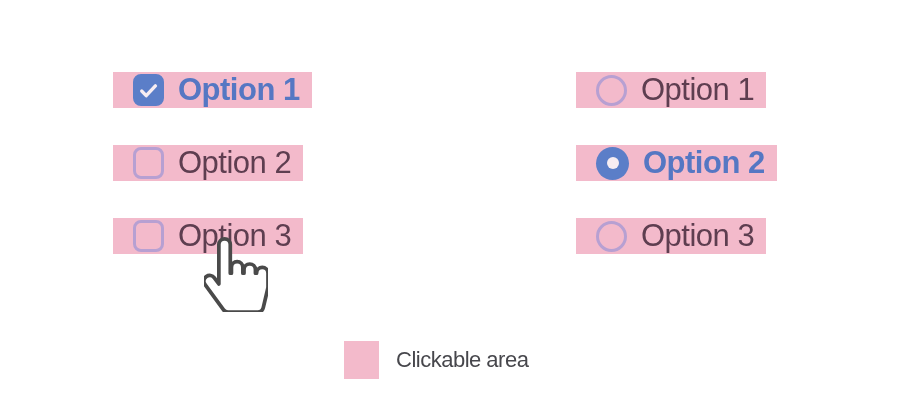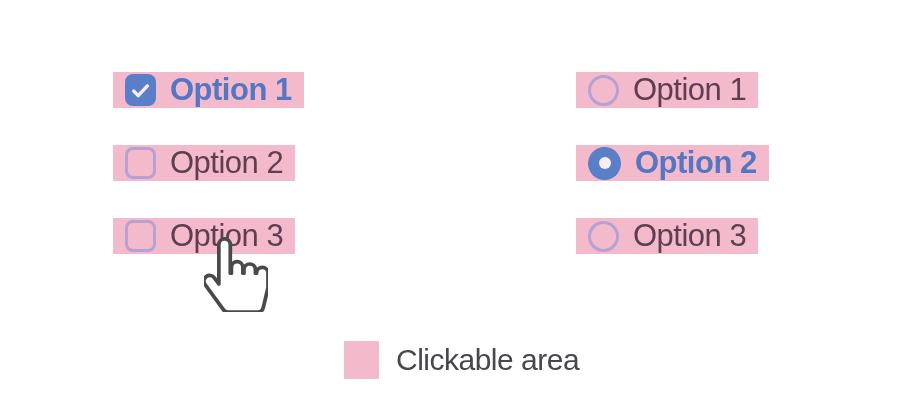--- a/index.html
+++ b/index.html
@@ -16,21 +16,21 @@
   html,body{width:916px;height:414px;background:#ffffff;overflow:hidden;}
   body{font-family:"Liberation Sans","DejaVu Sans",sans-serif;position:relative;}
 
   .option-group{position:absolute;display:flex;flex-direction:column;gap:37px;}
   .group-checkboxes{left:113px;top:72px;}
   .group-radios{left:576px;top:72px;}
 
   .option-row{
     display:inline-flex;align-items:center;
     height:36px;background:var(--highlight_pink);
-    padding:0 12px 0 12px;gap:14px;cursor:pointer;width:max-content;
+    padding:0 12px 0 20px;gap:14px;cursor:pointer;width:max-content;
   }
 
   .option-label{
     font-size:31px;line-height:36px;color:var(--label_plum);
     letter-spacing:-0.5px;white-space:nowrap;
   }
   .option-row.is-selected .option-label{
     color:var(--selected_text_blue);font-weight:bold;
   }
 
@@ -59,21 +59,21 @@
     width:12px;height:12px;border-radius:50%;
     background:var(--check_white);transform:translate(-50%,-50%);
   }
 
   
   .cursor-wrap{position:absolute;left:204px;top:232px;width:64px;height:80px;pointer-events:none;}
 
   
   .legend{position:absolute;left:344px;top:341px;display:flex;align-items:center;gap:17px;}
   .legend-swatch{width:35px;height:38px;background:var(--highlight_pink);}
-  .legend-label{font-size:30px;color:var(--legend_text_gray);letter-spacing:-0.5px;white-space:nowrap;}
+  .legend-label{font-size:22px;color:var(--legend_text_gray);letter-spacing:-0.5px;white-space:nowrap;}
 </style>
 </head>
 <body>
 
 <div class="option-group group-checkboxes">
 
   <div class="option-row is-selected">
     <span class="checkbox-box is-checked">
       <svg width="23" height="23" viewBox="0 0 24 24">
         <path d="M5 12.6l4.6 4.8L19.2 7.2" fill="none" stroke="#f7edf2" stroke-width="3.6" stroke-linecap="round" stroke-linejoin="round"></path>

